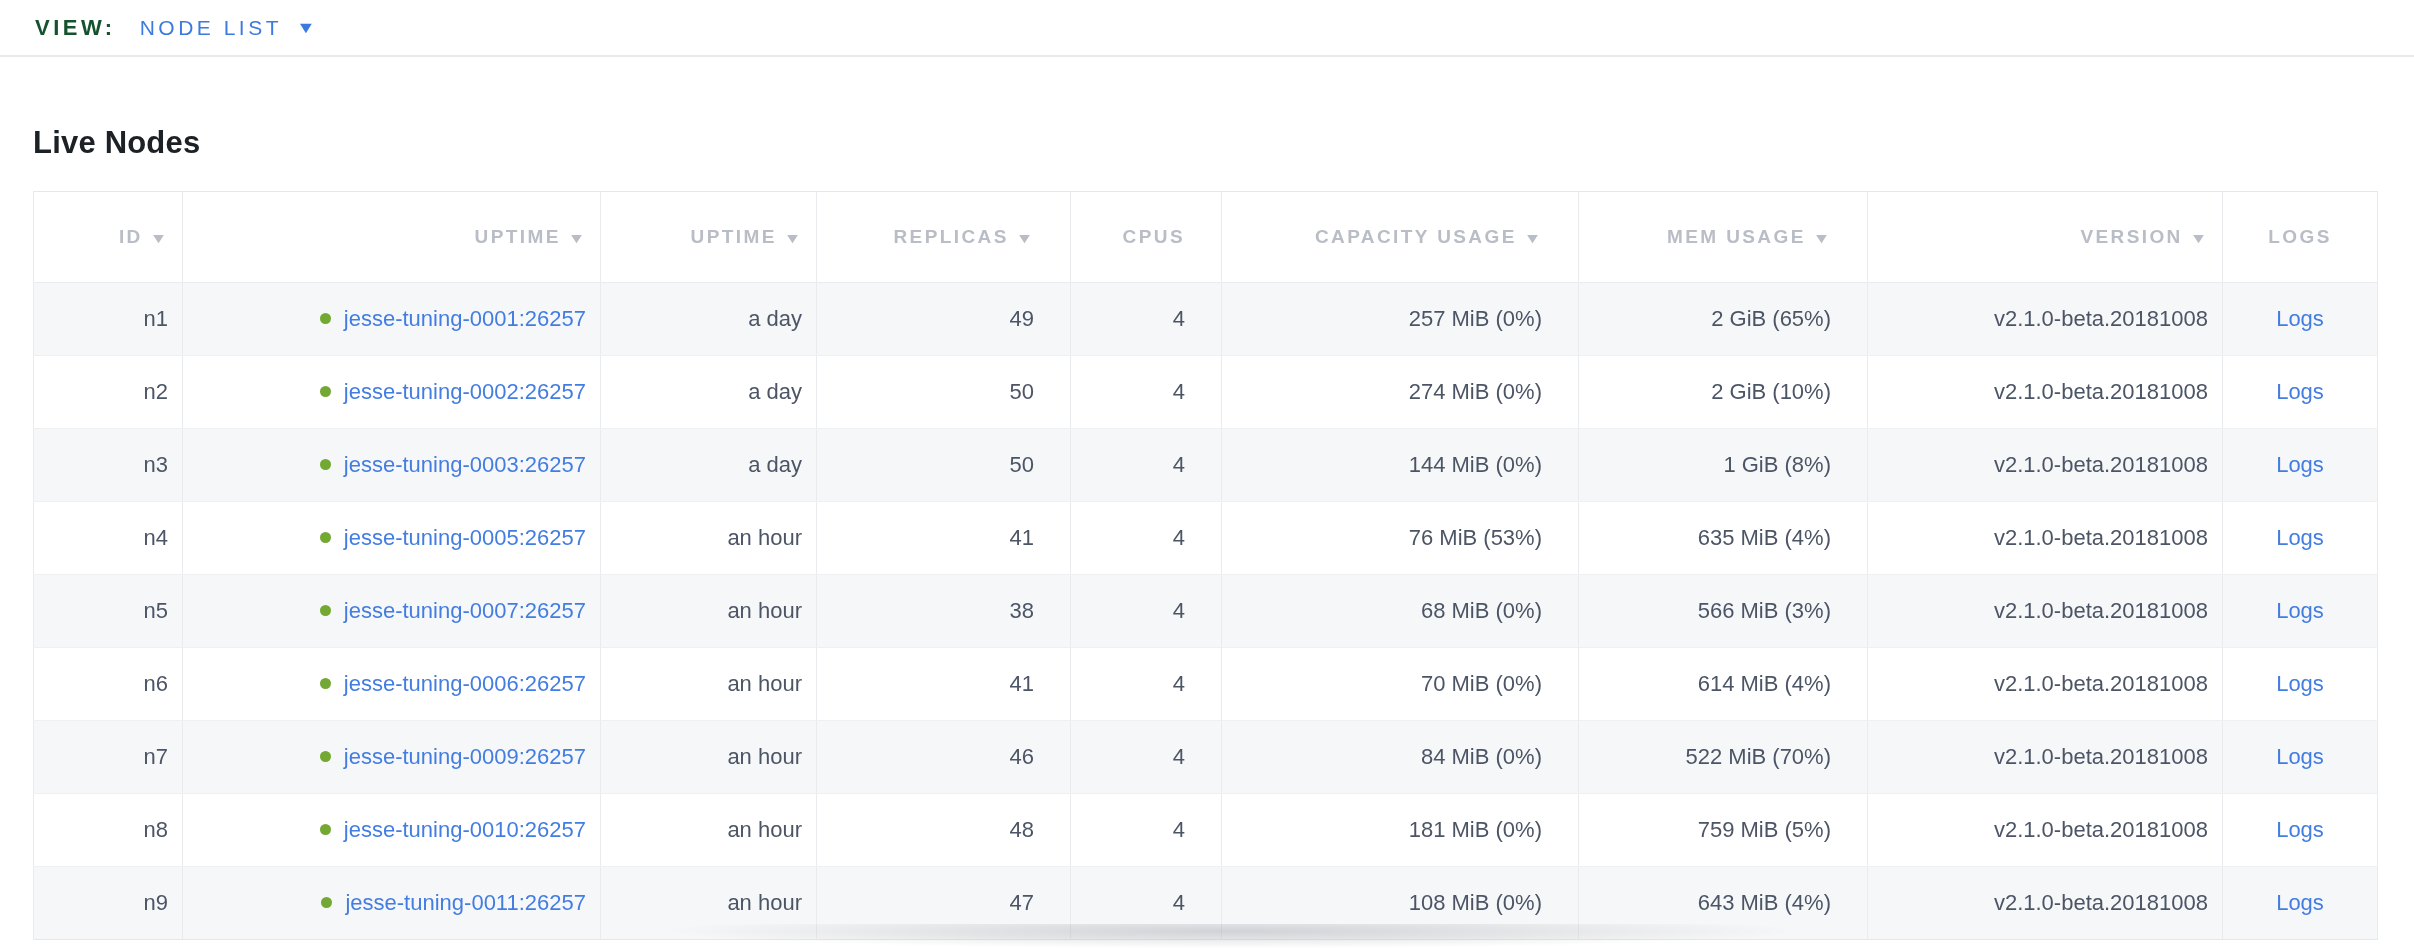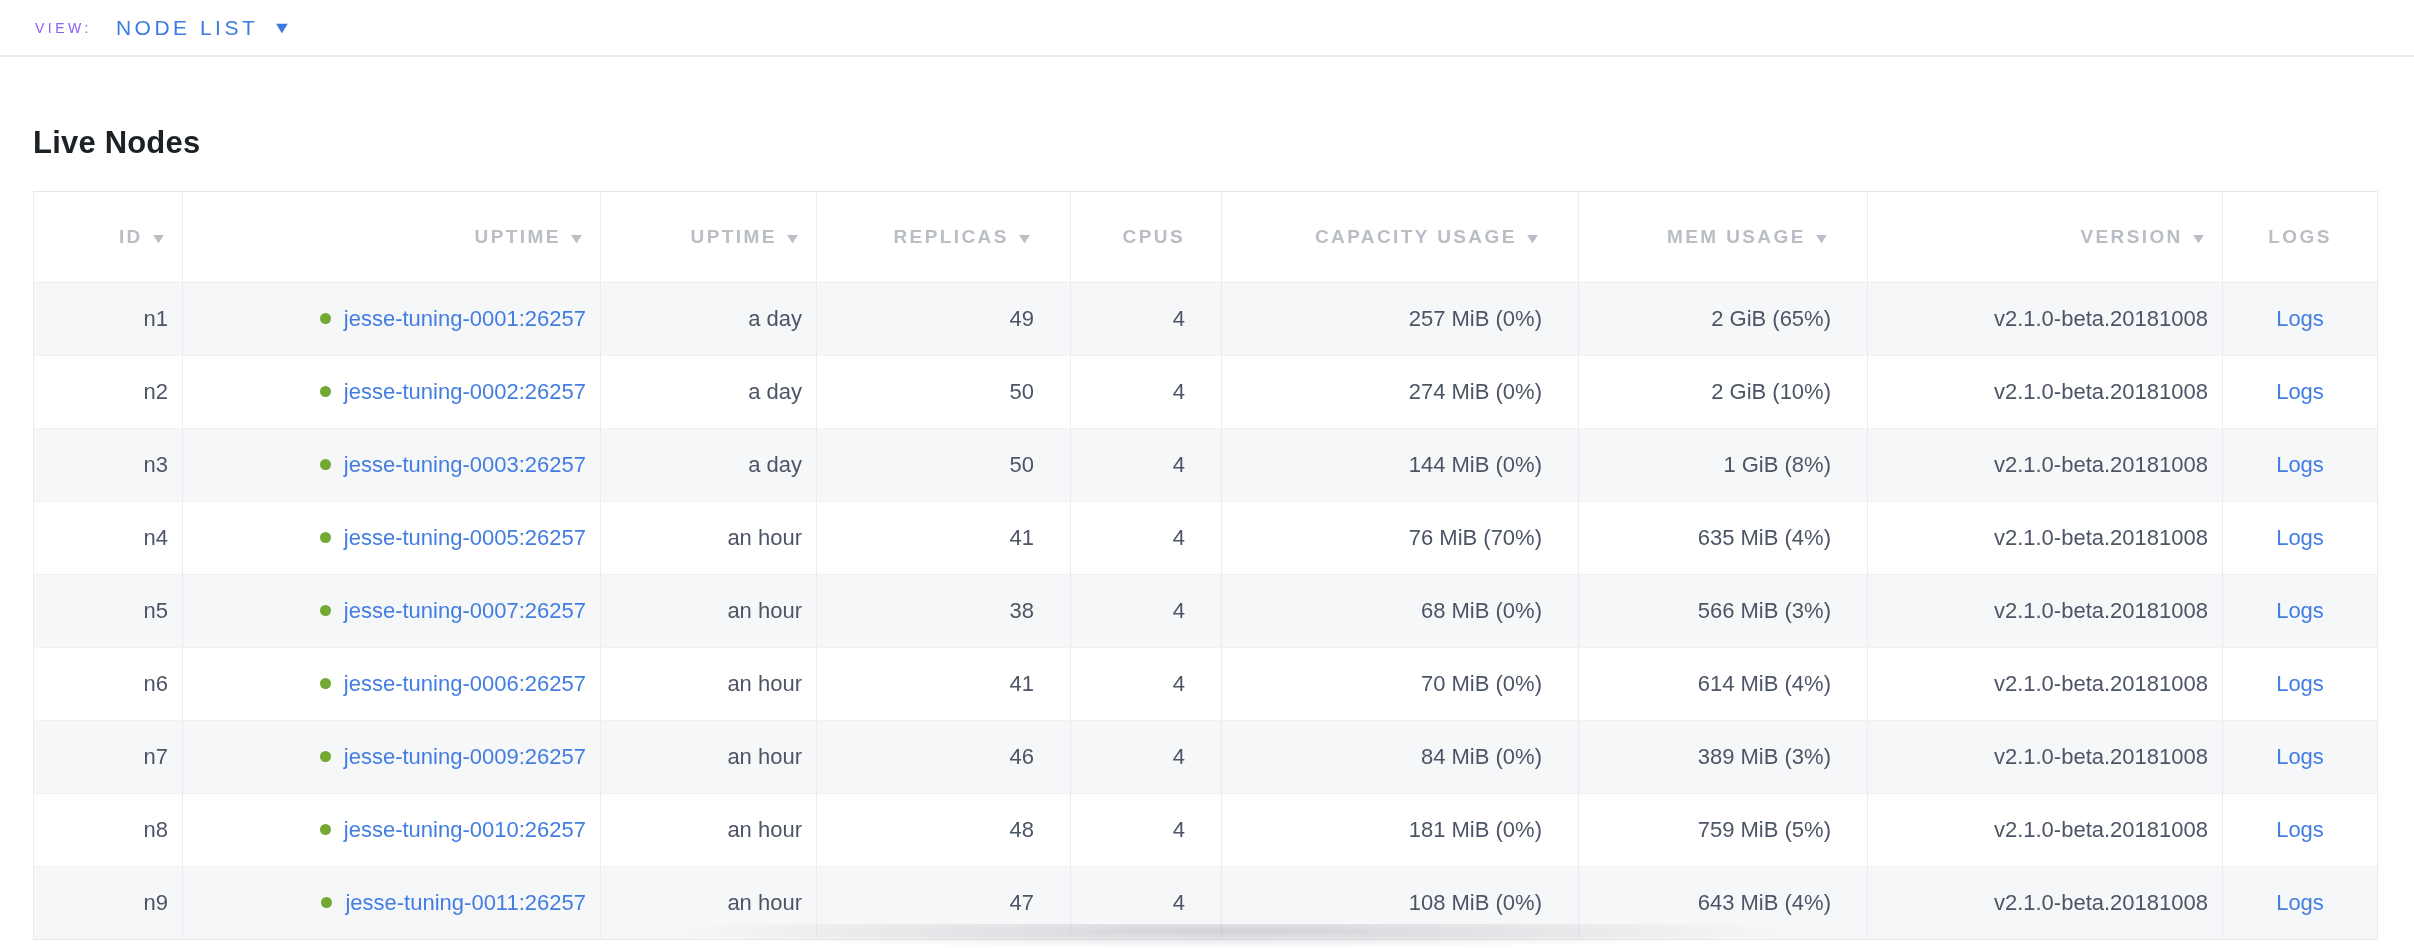--- a/index.html
+++ b/index.html
@@ -13,24 +13,24 @@
   
   .view-bar {
     height: 57px;
     display: flex;
     align-items: center;
     padding-left: 35px;
     border-bottom: 2px solid #e8eaed;
     background: #ffffff;
   }
   .view-label {
-    font-size: 14px;
+    font-size: 22px;
     letter-spacing: 3.5px;
-    color: #8b5cf6;
-    font-weight: 400;
+    color: #14532d;
+    font-weight: 700;
   }
   .view-select {
     display: flex;
     align-items: center;
     margin-left: 24px;
     cursor: pointer;
   }
   .view-select .selected {
     font-size: 21px;
     letter-spacing: 3.5px;
@@ -188,21 +188,21 @@
           <td class="al-right">1 GiB (8%)</td>
           <td class="al-left">v2.1.0-beta.20181008</td>
           <td class="al-center"><a class="tbl-link" href="#">Logs</a></td>
         </tr>
         <tr>
           <td class="al-left">n4</td>
           <td class="al-left pad-lg"><span class="dot"></span><a class="tbl-link" href="#">jesse-tuning-0005:26257</a></td>
           <td class="al-left">an hour</td>
           <td class="al-right">41</td>
           <td class="al-right">4</td>
-          <td class="al-right">76 MiB (70%)</td>
+          <td class="al-right">76 MiB (53%)</td>
           <td class="al-right">635 MiB (4%)</td>
           <td class="al-left">v2.1.0-beta.20181008</td>
           <td class="al-center"><a class="tbl-link" href="#">Logs</a></td>
         </tr>
         <tr>
           <td class="al-left">n5</td>
           <td class="al-left pad-lg"><span class="dot"></span><a class="tbl-link" href="#">jesse-tuning-0007:26257</a></td>
           <td class="al-left">an hour</td>
           <td class="al-right">38</td>
           <td class="al-right">4</td>
@@ -222,21 +222,21 @@
           <td class="al-left">v2.1.0-beta.20181008</td>
           <td class="al-center"><a class="tbl-link" href="#">Logs</a></td>
         </tr>
         <tr>
           <td class="al-left">n7</td>
           <td class="al-left pad-lg"><span class="dot"></span><a class="tbl-link" href="#">jesse-tuning-0009:26257</a></td>
           <td class="al-left">an hour</td>
           <td class="al-right">46</td>
           <td class="al-right">4</td>
           <td class="al-right">84 MiB (0%)</td>
-          <td class="al-right">389 MiB (3%)</td>
+          <td class="al-right">522 MiB (70%)</td>
           <td class="al-left">v2.1.0-beta.20181008</td>
           <td class="al-center"><a class="tbl-link" href="#">Logs</a></td>
         </tr>
         <tr>
           <td class="al-left">n8</td>
           <td class="al-left pad-lg"><span class="dot"></span><a class="tbl-link" href="#">jesse-tuning-0010:26257</a></td>
           <td class="al-left">an hour</td>
           <td class="al-right">48</td>
           <td class="al-right">4</td>
           <td class="al-right">181 MiB (0%)</td>

